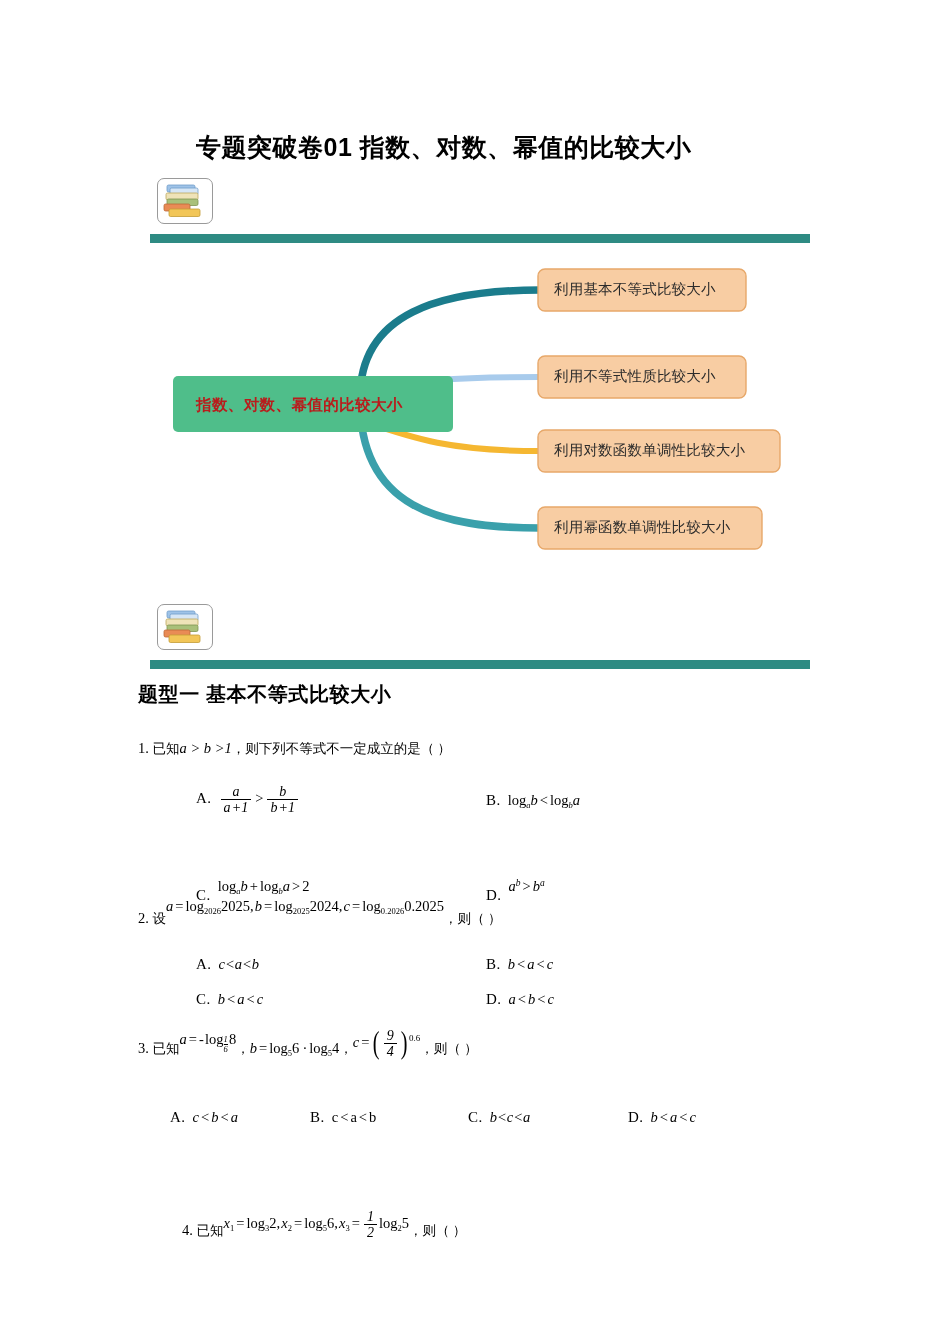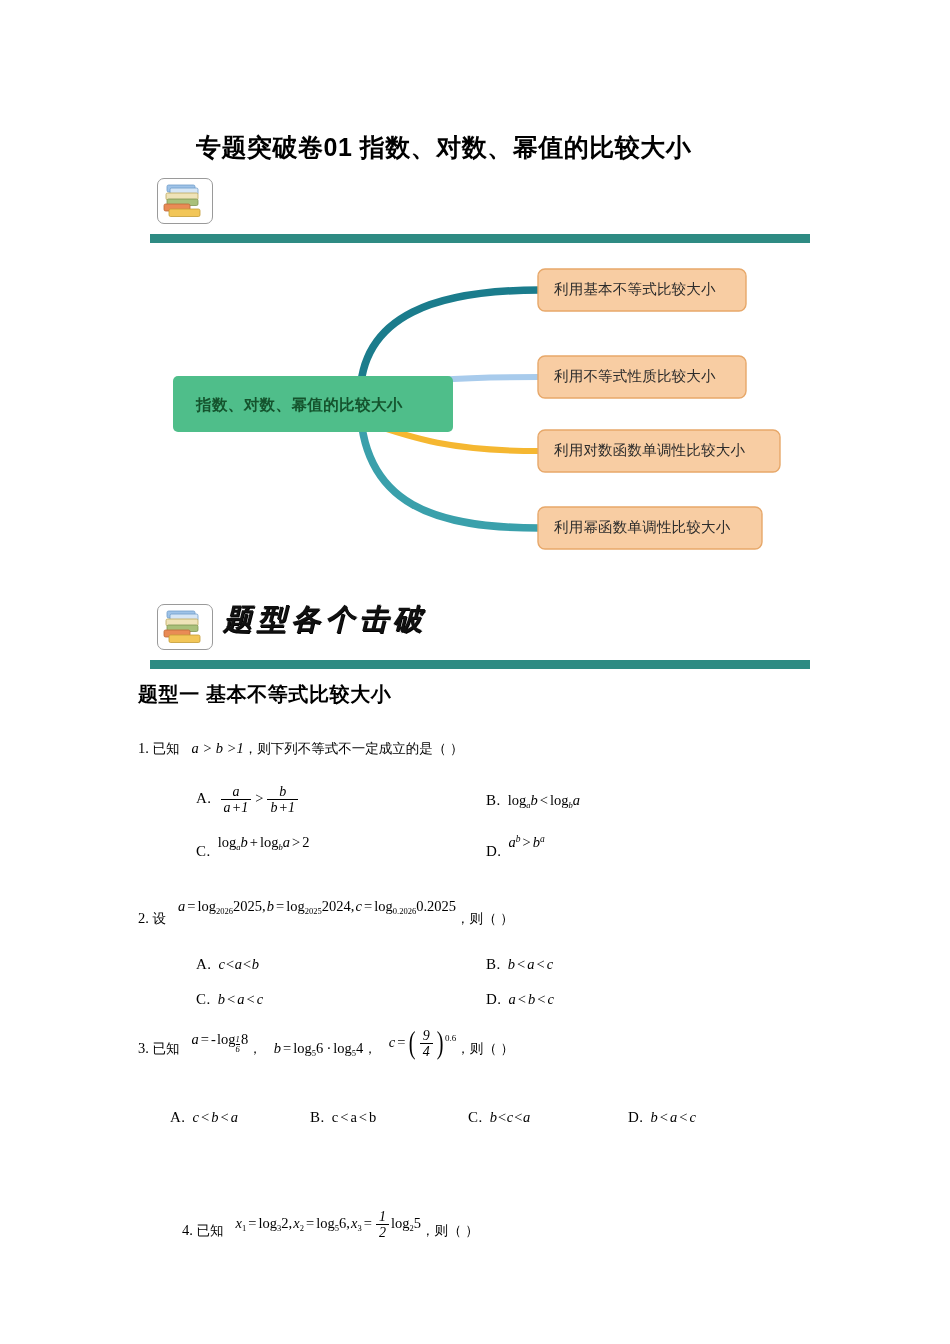--- a/index.html
+++ b/index.html
@@ -84,21 +84,21 @@
     height: 320px;
   }
   .mindmap svg { display: block; }
   .mm-node-text {
     position: absolute;
     font-family: "Liberation Sans", "DejaVu Sans", sans-serif;
     white-space: nowrap;
     pointer-events: none;
   }
   .mm-root-text {
-    color: #14532d;
+    color: #b91c1c;
     font-weight: bold;
     font-size: 15.5px;
     letter-spacing: 0.4px;
   }
   .mm-leaf-text {
     color: #2b2b2b;
     font-size: 14.5px;
     letter-spacing: 0.2px;
   }
 
@@ -126,28 +126,27 @@
     display: block;
     position: relative;
     white-space: nowrap;
   }
   .q-num {
     display: inline-block;
     font-family: "Liberation Serif", serif;
     font-size: 14.5px;
   }
   .q-cn {
-    font-family: Liberation Sans, sans-serif;
+    font-family: Liberation Serif, serif;
     font-size: 13.5px;
   }
   .math {
     font-family: "Liberation Serif", "DejaVu Serif", serif;
     font-style: italic;
     font-size: 14.5px;
-    padding-left: 12px;
   }
   .mathup { font-style: normal; }
 
   
   .opt-row {
     position: absolute;
     width: 690px;
     height: 40px;
   }
   .opt {
@@ -281,21 +280,20 @@
     <div class="book-icon">
       <svg width="53" height="43" viewBox="0 0 53 43">
         <rect x="9" y="6" width="28" height="7" rx="1.6" fill="#9FC3E8" stroke="#6f9cc9" stroke-width="0.8"></rect>
         <rect x="12" y="9" width="28" height="7" rx="1.6" fill="#D6E6F6" stroke="#6f9cc9" stroke-width="0.8"></rect>
         <rect x="8" y="14" width="32" height="7" rx="1.6" fill="#EFE3B8" stroke="#bda75e" stroke-width="0.8"></rect>
         <rect x="9" y="20" width="31" height="6.5" rx="1.6" fill="#A9C07A" stroke="#7d9452" stroke-width="0.8"></rect>
         <rect x="6" y="25" width="26" height="7" rx="1.6" fill="#E98B55" stroke="#bd6838" stroke-width="0.8"></rect>
         <rect x="11" y="30" width="31" height="7.5" rx="1.6" fill="#F2C658" stroke="#c39c35" stroke-width="0.8"></rect>
       </svg>
     </div>
-    <div class="head-text">题型各个击破</div>
     <div class="rule">
       <svg width="660" height="9" viewBox="0 0 660 9" preserveAspectRatio="none">
         <rect x="0" y="0" width="660" height="9" fill="#2E8B83"></rect>
       </svg>
     </div>
   </div>
 
   <div class="topic-heading">题型一  基本不等式比较大小</div>
 
   <div class="problem" style="top:738px;">
@@ -307,21 +305,21 @@
 
   <div class="opt-row" style="left:138px; top:777px;">
     <span class="opt" style="left:58px; top:7px;">
       <span class="opt-label">A.</span><span class="opt-body"><span class="frac"><span class="num">a</span><span class="den">a +1</span></span><span class="op">&gt;</span><span class="frac"><span class="num">b</span><span class="den">b +1</span></span></span>
     </span>
     <span class="opt" style="left:348px; top:14px;">
       <span class="opt-label">B.</span><span class="opt-body"><span class="logop">log</span><sub class="sm">a</sub>b<span class="op">&lt;</span><span class="logop">log</span><sub class="sm">b</sub>a</span>
     </span>
   </div>
 
-  <div class="opt-row" style="left:138px; top:826px;">
+  <div class="opt-row" style="left:138px; top:870px;">
     <span class="opt" style="left:58px; top:16px;">
       <span class="opt-label">C.</span><span class="opt-body" style="position:relative; top:-9px;"><span class="logop">log</span><sub class="sm">a</sub>b<span class="op">+</span><span class="logop">log</span><sub class="sm">b</sub>a<span class="op">&gt;</span><span class="mathup">2</span></span>
     </span>
     <span class="opt" style="left:348px; top:16px;">
       <span class="opt-label">D.</span><span class="opt-body" style="position:relative; top:-9px;">a<sup class="sm">b</sup><span class="op">&gt;</span>b<sup class="sm">a</sup></span>
     </span>
   </div>
 
   <div class="problem" style="top:900px;">
     <span class="q-line">

